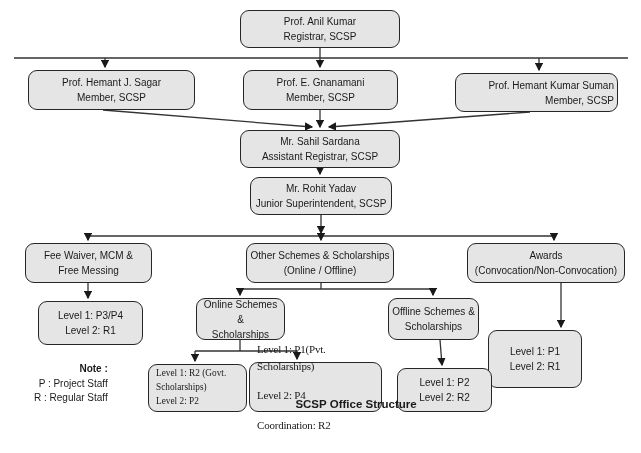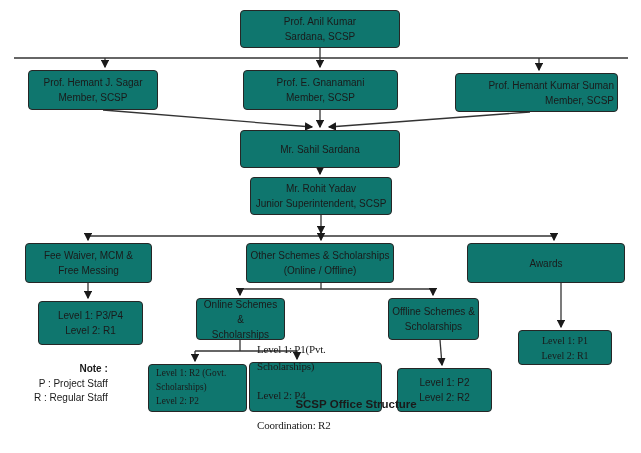--- a/index.html
+++ b/index.html
@@ -2,22 +2,22 @@
 <html><head>
 <meta charset="utf-8">
 <style>
   html,body { margin:0; padding:0; background:#ffffff; }
   .canvas {
     position:relative; width:641px; height:453px; background:#ffffff;
     font-family:"Liberation Sans", sans-serif; color:#1a1a1a; overflow:hidden;
   }
   svg.wires { position:absolute; left:0; top:0; width:641px; height:453px; }
   .node {
-    position:absolute; box-sizing:border-box; background:#0f766e;
-    border:1.6px solid #262626; border-radius:4px;
+    position:absolute; box-sizing:border-box; background:#e5e5e5;
+    border:1.6px solid #262626; border-radius:9px;
     display:flex; flex-direction:column; align-items:center; justify-content:center;
     font-size:10px; line-height:1.5; text-align:center; padding:2px 3px;
   }
   .node span { display:block; }
   .node.alignleft { align-items:flex-start; text-align:left; padding:3px 5px 3px 7px;font-family:Liberation Serif, serif; }
   .node.small  { font-size:9.3px; }
   .node.xsmall { font-size:11px; letter-spacing:-0.2px;gap:13px; }
   .note {
     position:absolute; left:34px; top:362px; font-size:10px; line-height:1.45;text-align:right;
   }
@@ -71,69 +71,71 @@
       <line x1="297" y1="351" x2="297" y2="359" marker-end="url(#arr)"></line>
 
       <line x1="440" y1="340" x2="442" y2="365" marker-end="url(#arr)"></line>
 
       <line x1="561" y1="283" x2="561" y2="327" marker-end="url(#arr)"></line>
     </g>
   </svg>
 
   <div class="node" style="left:240px;top:10px;width:160px;height:38px;">
     <span>Prof. Anil Kumar</span>
-    <span>Sardana, SCSP</span>
+    <span>Registrar, SCSP</span>
   </div>
 
-  <div class="node" style="left:28px;top:70px;width:130px;height:40px;">
+  <div class="node" style="left:28px;top:70px;width:167px;height:40px;">
     <span>Prof. Hemant J. Sagar</span>
     <span>Member, SCSP</span>
   </div>
   <div class="node" style="left:243px;top:70px;width:155px;height:40px;">
     <span>Prof. E. Gnanamani</span>
     <span>Member, SCSP</span>
   </div>
   <div class="node" style="left:455px;top:73px;width:163px;height:39px;align-items:flex-end;">
     <span>Prof. Hemant Kumar Suman</span>
     <span>Member, SCSP</span>
   </div>
 
   <div class="node" style="left:240px;top:130px;width:160px;height:38px;">
     <span>Mr. Sahil Sardana</span>
+    <span>Assistant Registrar, SCSP</span>
   </div>
   <div class="node" style="left:250px;top:177px;width:142px;height:38px;">
     <span>Mr. Rohit Yadav</span>
     <span>Junior Superintendent, SCSP</span>
   </div>
 
   <div class="node" style="left:25px;top:243px;width:127px;height:40px;">
     <span>Fee Waiver, MCM &amp;</span>
     <span>Free Messing</span>
   </div>
   <div class="node" style="left:246px;top:243px;width:148px;height:40px;">
     <span>Other Schemes &amp; Scholarships</span>
     <span>(Online / Offline)</span>
   </div>
   <div class="node" style="left:467px;top:243px;width:158px;height:40px;">
     <span>Awards</span>
+    <span>(Convocation/Non-Convocation)</span>
   </div>
 
   <div class="node" style="left:38px;top:301px;width:105px;height:44px;">
     <span>Level 1: P3/P4</span>
     <span>Level 2: R1</span>
   </div>
   <div class="node" style="left:196px;top:298px;width:89px;height:42px;">
     <span>Online Schemes &amp;</span>
     <span>Scholarships</span>
   </div>
   <div class="node" style="left:388px;top:298px;width:91px;height:42px;">
     <span>Offline Schemes &amp;</span>
     <span>Scholarships</span>
   </div>
-  <div class="node" style="left:518px;top:330px;width:94px;height:35px;font-family:Liberation Serif, serif;">
+  <div class="node" style="left:488px;top:330px;width:94px;height:58px;">
     <span>Level 1: P1</span>
     <span>Level 2: R1</span>
   </div>
 
   <div class="node alignleft small" style="left:148px;top:364px;width:99px;height:48px;">
     <span>Level 1: R2 (Govt.</span>
     <span>Scholarships)</span>
     <span>Level 2: P2</span>
   </div>
   <div class="node alignleft xsmall" style="left:249px;top:362px;width:133px;height:50px;">

